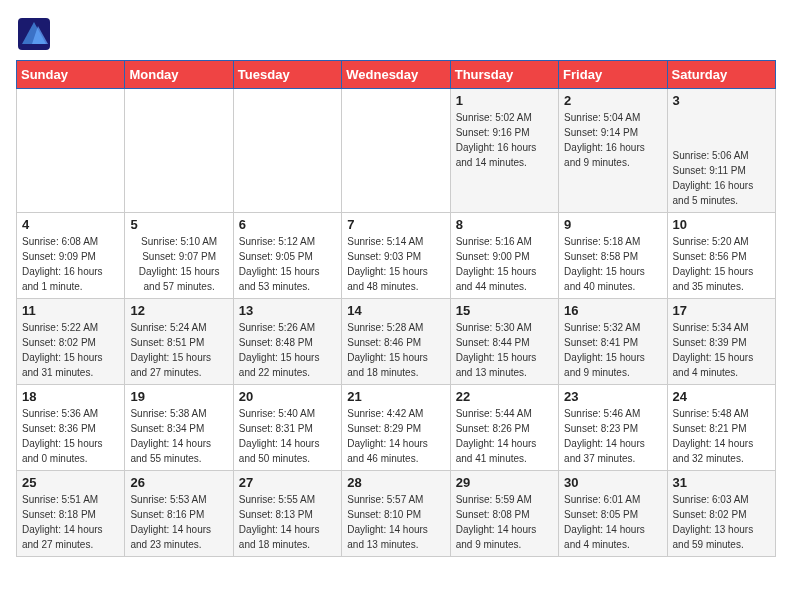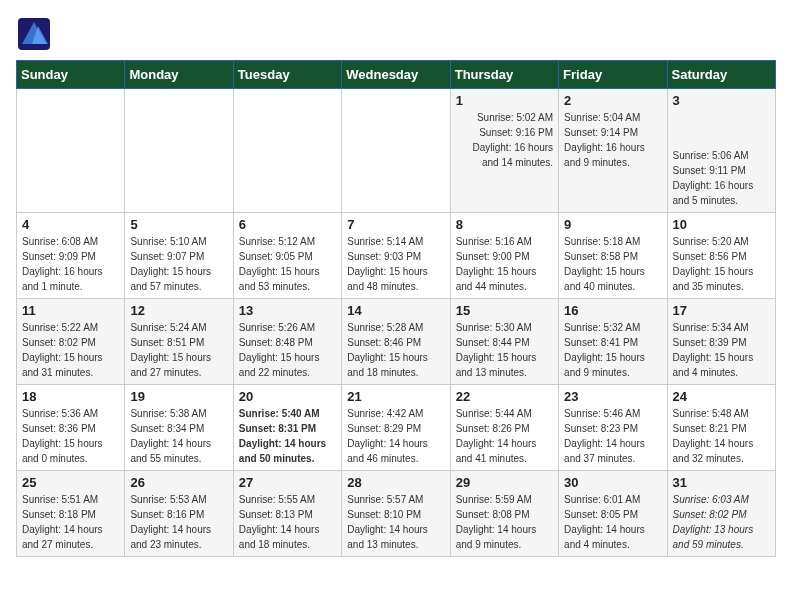--- a/index.html
+++ b/index.html
@@ -46,21 +46,21 @@
       font-size: 16px;
       color: #555;
       font-weight: normal;
     }
     .calendar {
       width: 100%;
       border-collapse: collapse;
       font-size: 10.5px;
     }
     .calendar thead tr {
-      background: #14532d;
+      background: #ef4444;
       color: #fff;
     }
     .calendar thead th {
       padding: 6px 4px;
       text-align: left;
       font-size: 13px;
       font-weight: bold;
       border: 1px solid #2962b5;
     }
     .calendar tbody tr {
@@ -129,21 +129,21 @@
       </tr>
   </thead>
   <tbody id="calendar-body">
   <tr>
         <td class="empty-cell"></td>
         <td class="empty-cell"></td>
         <td class="empty-cell"></td>
         <td class="empty-cell"></td>
         <td>
           <span class="day-number">1</span>
-          <div class="day-info" style="white-space: pre-line; text-align: right;">Sunrise: 5:02 AM
+          <div class="day-info" style="white-space: pre-line;">Sunrise: 5:02 AM
 Sunset: 9:16 PM
 Daylight: 16 hours
 and 14 minutes.</div>
         </td>
         <td>
           <span class="day-number">2</span>
           <div class="day-info" style="white-space: pre-line;">Sunrise: 5:04 AM
 Sunset: 9:14 PM
 Daylight: 16 hours
 and 9 minutes.</div>
@@ -159,21 +159,21 @@
       <tr>
         <td>
           <span class="day-number">4</span>
           <div class="day-info" style="white-space: pre-line;">Sunrise: 6:08 AM
 Sunset: 9:09 PM
 Daylight: 16 hours
 and 1 minute.</div>
         </td>
         <td>
           <span class="day-number">5</span>
-          <div class="day-info" style="white-space: pre-line;">Sunrise: 5:10 AM
+          <div class="day-info" style="white-space: pre-line; text-align: center;">Sunrise: 5:10 AM
 Sunset: 9:07 PM
 Daylight: 15 hours
 and 57 minutes.</div>
         </td>
         <td>
           <span class="day-number">6</span>
           <div class="day-info" style="white-space: pre-line;">Sunrise: 5:12 AM
 Sunset: 9:05 PM
 Daylight: 15 hours
 and 53 minutes.</div>
@@ -268,21 +268,21 @@
         </td>
         <td>
           <span class="day-number">19</span>
           <div class="day-info" style="white-space: pre-line;">Sunrise: 5:38 AM
 Sunset: 8:34 PM
 Daylight: 14 hours
 and 55 minutes.</div>
         </td>
         <td>
           <span class="day-number">20</span>
-          <div class="day-info" style="white-space: pre-line; font-weight: bold;">Sunrise: 5:40 AM
+          <div class="day-info" style="white-space: pre-line;">Sunrise: 5:40 AM
 Sunset: 8:31 PM
 Daylight: 14 hours
 and 50 minutes.</div>
         </td>
         <td>
           <span class="day-number">21</span>
           <div class="day-info" style="white-space: pre-line;">Sunrise: 4:42 AM
 Sunset: 8:29 PM
 Daylight: 14 hours
 and 46 minutes.</div>
@@ -347,20 +347,20 @@
         </td>
         <td>
           <span class="day-number">30</span>
           <div class="day-info" style="white-space: pre-line;">Sunrise: 6:01 AM
 Sunset: 8:05 PM
 Daylight: 14 hours
 and 4 minutes.</div>
         </td>
         <td>
           <span class="day-number">31</span>
-          <div class="day-info" style="white-space: pre-line; font-style: italic;">Sunrise: 6:03 AM
+          <div class="day-info" style="white-space: pre-line;">Sunrise: 6:03 AM
 Sunset: 8:02 PM
 Daylight: 13 hours
 and 59 minutes.</div>
         </td>
       </tr>
     </tbody>
 </table>
 
 </body></html>

